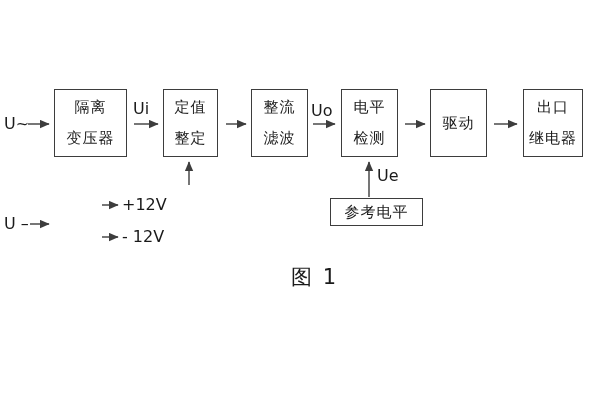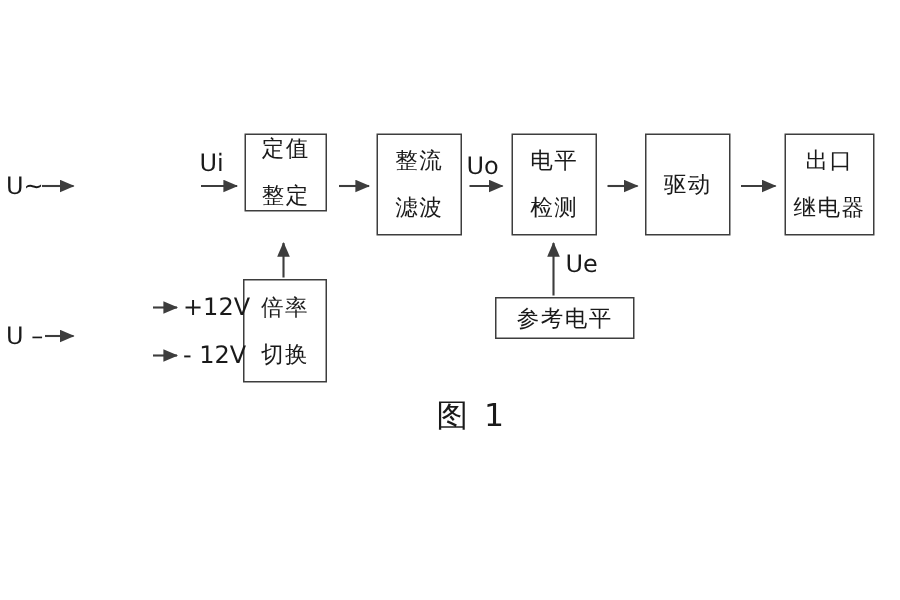--- a/index.html
+++ b/index.html
@@ -41,22 +41,26 @@
     <line x1="313" y1="124" x2="335" y2="124" marker-end="url(#ah)"></line>
     <line x1="405" y1="124" x2="425" y2="124" marker-end="url(#ah)"></line>
     <line x1="494" y1="124" x2="517" y2="124" marker-end="url(#ah)"></line>
     <line x1="30" y1="224" x2="49" y2="224" marker-end="url(#ah)"></line>
     <line x1="102" y1="205" x2="118" y2="205" marker-end="url(#ah)"></line>
     <line x1="102" y1="237" x2="118" y2="237" marker-end="url(#ah)"></line>
     <line x1="189" y1="185" x2="189" y2="162" marker-end="url(#ah)"></line>
     <line x1="369" y1="197" x2="369" y2="162" marker-end="url(#ah)"></line>
   </svg>
 
+  <div class="box" style="left:54px;top:89px;width:73px;height:68px">
+    <span>隔离</span>
+    <span>变压器</span>
+  </div>
 
-  <div class="box" style="left:163px;top:89px;width:55px;height:52px">
+  <div class="box" style="left:163px;top:89px;width:55px;height:68px">
     <span>定值</span>
     <span>整定</span>
   </div>
 
   <div class="box" style="left:341px;top:89px;width:57px;height:68px">
     <span>电平</span>
     <span>检测</span>
   </div>
 
   <div class="box" style="left:251px;top:89px;width:57px;height:68px">
@@ -67,24 +71,20 @@
   <div class="box" style="left:430px;top:89px;width:57px;height:68px">
     <span>驱动</span>
   </div>
 
   <div class="box" style="left:523px;top:89px;width:60px;height:68px">
     <span>出口</span>
     <span>继电器</span>
   </div>
 
 
-  <div class="box" style="left:162px;top:186px;width:56px;height:69px">
-    <span>倍率</span>
-    <span>切换</span>
-  </div>
 
   <div class="box" style="left:330px;top:198px;width:93px;height:28px">
     <span>参考电平</span>
   </div>
 
   <div class="lbl" style="left:4px;top:115px">U~</div>
   <div class="lbl" style="left:4px;top:215px">U –</div>
   <div class="lbl" style="left:133px;top:100px">Ui</div>
   <div class="lbl" style="left:311px;top:102px">Uo</div>
   <div class="lbl" style="left:377px;top:167px">Ue</div>

